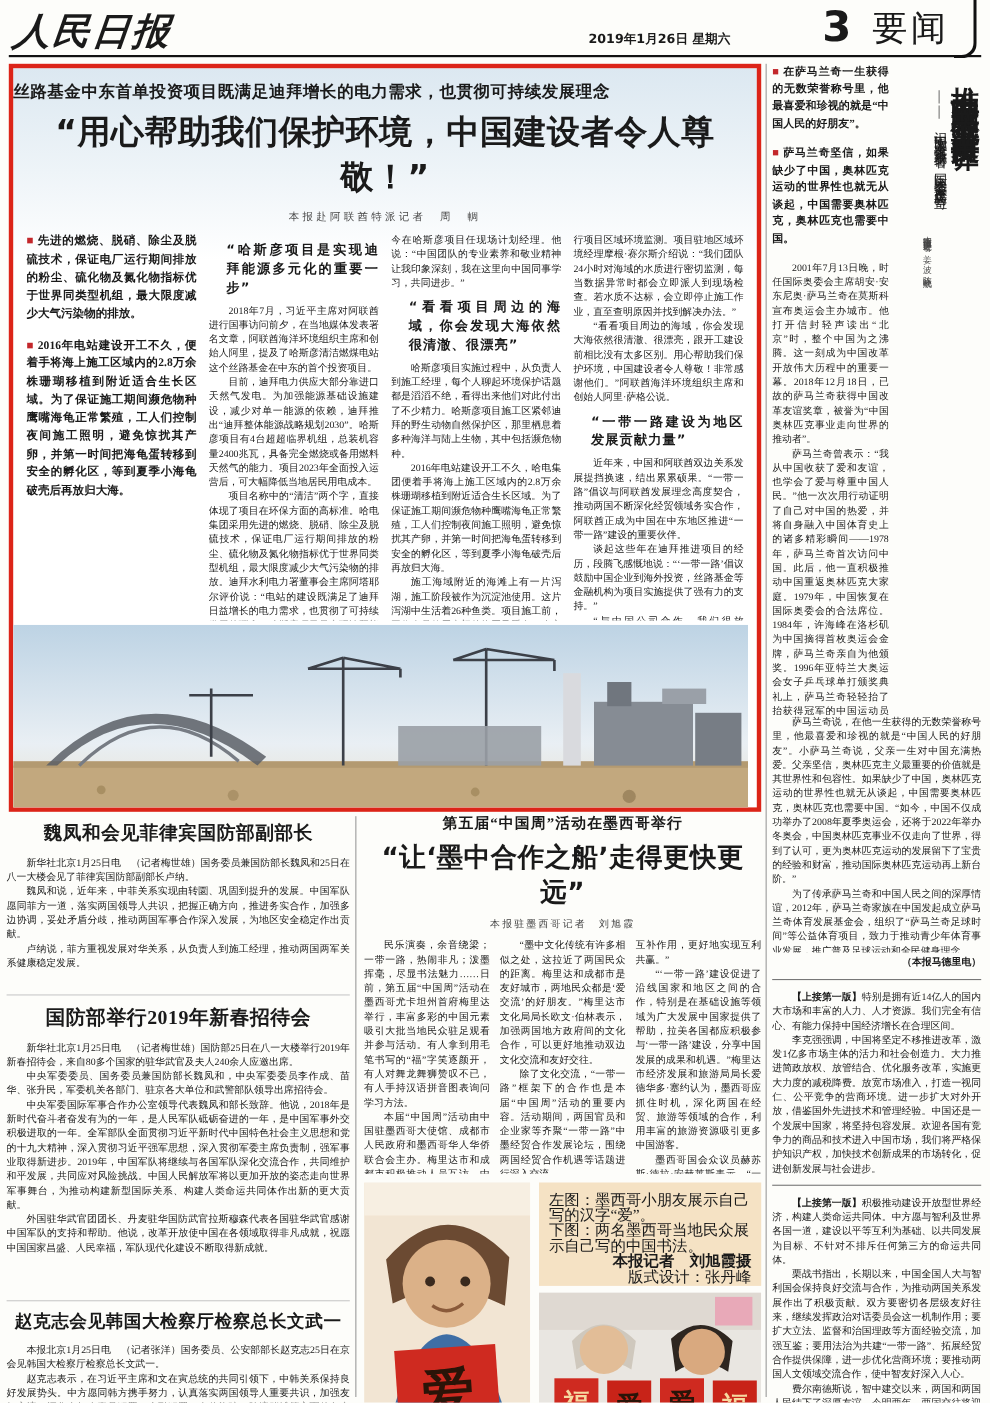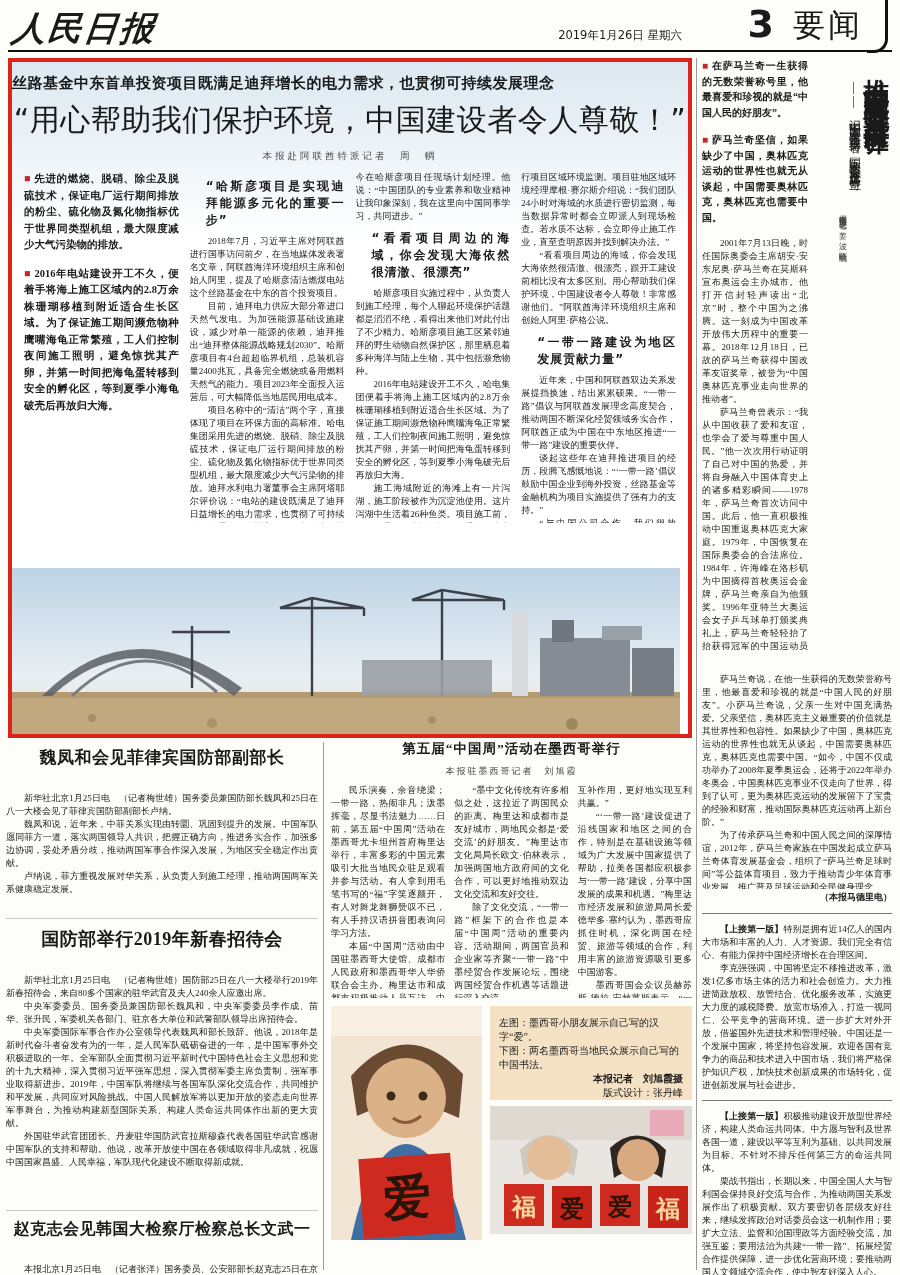--- a/index.html
+++ b/index.html
@@ -2,35 +2,35 @@
 <html><head>
 <meta charset="utf-8">
 <style>
   html,body{margin:0;padding:0;}
   body{width:900px;height:1275px;position:relative;background:#fdfdfa;color:#1a1a1a;
        font-family:"Liberation Serif","DejaVu Serif",serif;overflow:hidden;}
   .sans{font-family:"DejaVu Sans","Liberation Sans",sans-serif;}
   p{margin:0;text-indent:2em;}
   .small{font-size:9px;line-height:13px;text-align:justify;}
   .noindent{text-indent:0;}
-  .clip{overflow:hidden;margin-top:23px;}
+  .clip{overflow:hidden;}
   
   .header{position:absolute;left:8px;top:4px;width:884px;height:46px;border-bottom:2.5px solid #111;}
   .logo{position:absolute;left:4px;top:2px;font-size:34px;font-weight:bold;font-style:italic;
         letter-spacing:2px;transform:skewX(-6deg);}
-  .dateline-top{position:absolute;right:210px;top:24px;font-size:11.5px;font-weight:normal;}
+  .dateline-top{position:absolute;right:228px;top:24px;font-size:11.5px;font-weight:bold;}
   .pageno{position:absolute;right:118px;top:-2px;font-size:38px;font-weight:bold;}
   .section-name{position:absolute;right:29px;top:0px;font-size:32px;font-weight:normal;letter-spacing:3px;}
   .bracket{position:absolute;right:4px;top:-6px;width:18px;height:52px;
            border-right:3px solid #111;border-bottom:3px solid #111;border-radius:0 0 14px 0;}
   
   .redbox{position:absolute;left:8px;top:58px;width:676px;height:672px;border:4px solid #dc2418;
           background:linear-gradient(180deg,#dce8f1 0%,#eef4f8 14%,#ffffff 26%);}
   .ma-kicker{margin-top:12px;text-align:left;font-size:15px;font-weight:bold;letter-spacing:.5px;}
-  .ma-headline{margin-top:7px;text-align:center;font-size:30px;font-weight:400;letter-spacing:.5px;}
+  .ma-headline{margin-top:7px;text-align:center;font-size:30px;font-weight:700;letter-spacing:.5px;}
   .ma-byline{margin-top:9px;text-align:center;font-size:9.5px;color:#4a4a4a;letter-spacing:3px;}
   .ma-cols{display:flex;gap:11px;padding:8px 12px 0 12px;height:352px;}
   .ma-col{flex:1;overflow:hidden;}
   .bullet-para{font-size:10.5px;line-height:16.5px;font-weight:600;text-align:justify;
                text-indent:0;margin-bottom:12px;}
   .bullet-para::before{content:"■ ";color:#c3272b;}
   .subhead{font-size:12px;font-weight:bold;line-height:17px;margin:7px 0 6px 16px;text-indent:0;
            letter-spacing:1px;}
   .ma-photo{position:absolute;left:0;bottom:0;width:668px;height:166px;}
   
@@ -59,21 +59,21 @@
   .mx-kicker{text-align:center;font-size:13.5px;font-weight:bold;letter-spacing:1px;}
   .mx-headline{text-align:center;font-size:24px;font-weight:900;margin-top:5px;letter-spacing:.5px;}
   .mx-byline{text-align:center;font-size:9px;color:#444;margin:7px 0 6px 0;letter-spacing:2px;}
   .mx-cols{display:flex;gap:9px;height:214px;}
   .mx-col{flex:1;overflow:hidden;position:relative;}
   
   .photo-row{display:flex;gap:8px;margin-top:8px;height:234px;}
   .photo-left{width:151px;height:234px;}
   .photo-right-stack{width:202px;display:flex;flex-direction:column;gap:6px;}
   .caption-box{background:#f5e2c4;height:94px;padding:10px 9px 0 9px;box-sizing:border-box;
-               font-size:10px;line-height:14px;}
+               font-size:14px;line-height:14px;}
   .caption-box p{text-indent:0;}
   .caption-box .credit{text-align:right;font-weight:bold;}
   .caption-box .design{text-align:right;}
   .photo-below{width:202px;height:128px;}
   svg text{font-family:"DejaVu Sans","Liberation Sans",sans-serif;}
 </style>
 </head>
 <body>
 
 <div class="header">
@@ -231,20 +231,21 @@
     <div class="bl-headline sans" style="font-size:16px;">赵克志会见韩国大检察厅检察总长文武一</div>
     <div class="clip" style="height:116px;">
         <p class="small">本报北京1月25日电　（记者张洋）国务委员、公安部部长赵克志25日在京会见韩国大检察厅检察总长文武一。</p>
         <p class="small">赵克志表示，在习近平主席和文在寅总统的共同引领下，中韩关系保持良好发展势头。中方愿同韩方携手努力，认真落实两国领导人重要共识，加强友好交流，深化在打击毒品犯罪、金融犯罪、电信诈骗、跨境赌博等方面的务实合作，继续开展联合追逃追赃行动，不断开创中韩执法安全合作新局面，推动中韩关系深入发展。</p>
       </div>
   </div>
 </div>
 
 <div class="center-col">
   <div class="mx-kicker">第五届“中国周”活动在墨西哥举行</div>
+  <div class="mx-headline sans">“让‘墨中合作之船’走得更快更远”</div>
   <div class="mx-byline">本报驻墨西哥记者　刘旭霞</div>
   <div class="mx-cols">
     <div class="mx-col">
         <p class="small">民乐演奏，余音绕梁；一带一路，热闹非凡；泼墨挥毫，尽显书法魅力……日前，第五届“中国周”活动在墨西哥尤卡坦州首府梅里达举行，丰富多彩的中国元素吸引大批当地民众驻足观看并参与活动。有人拿到用毛笔书写的“福”字笑逐颜开，有人对舞龙舞狮赞叹不已，有人手持汉语拼音图表询问学习方法。</p>
         <p class="small">本届“中国周”活动由中国驻墨西哥大使馆、成都市人民政府和墨西哥华人华侨联合会主办。梅里达市和成都市积极推动人员互访，中国川剧、剪纸等文化活动走进墨西哥，越来越多的当地民众走近中国。</p>
       </div>
     <div class="mx-col">
         <p class="small">“墨中文化传统有许多相似之处，这拉近了两国民众的距离。梅里达和成都市是友好城市，两地民众都是‘爱交流’的好朋友。”梅里达市文化局局长欧文·伯林表示，加强两国地方政府间的文化合作，可以更好地推动双边文化交流和友好交往。</p>
         <p class="small">除了文化交流，“一带一路”框架下的合作也是本届“中国周”活动的重要内容。活动期间，两国官员和企业家等齐聚“一带一路”中墨经贸合作发展论坛，围绕两国经贸合作机遇等话题进行深入交流。</p>
       </div>

